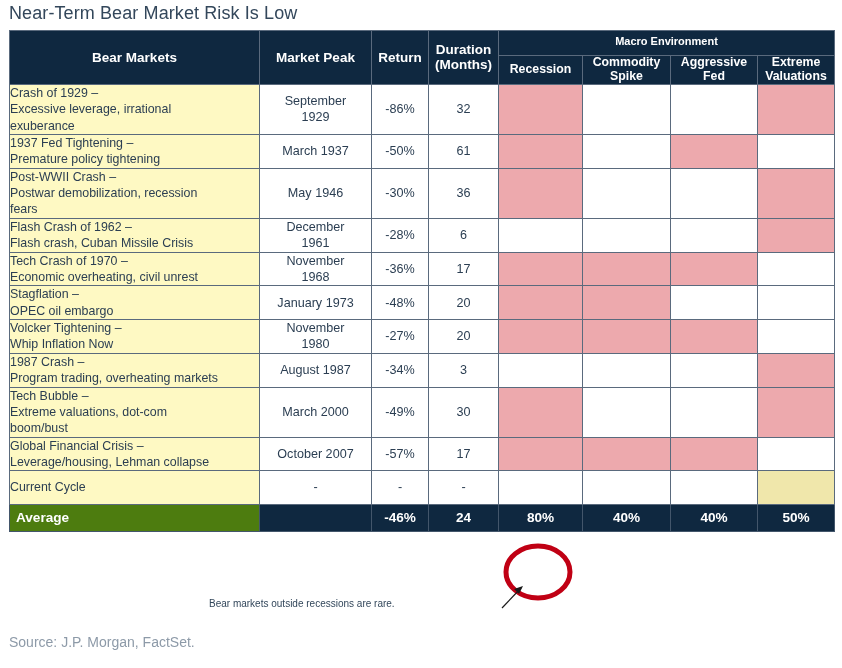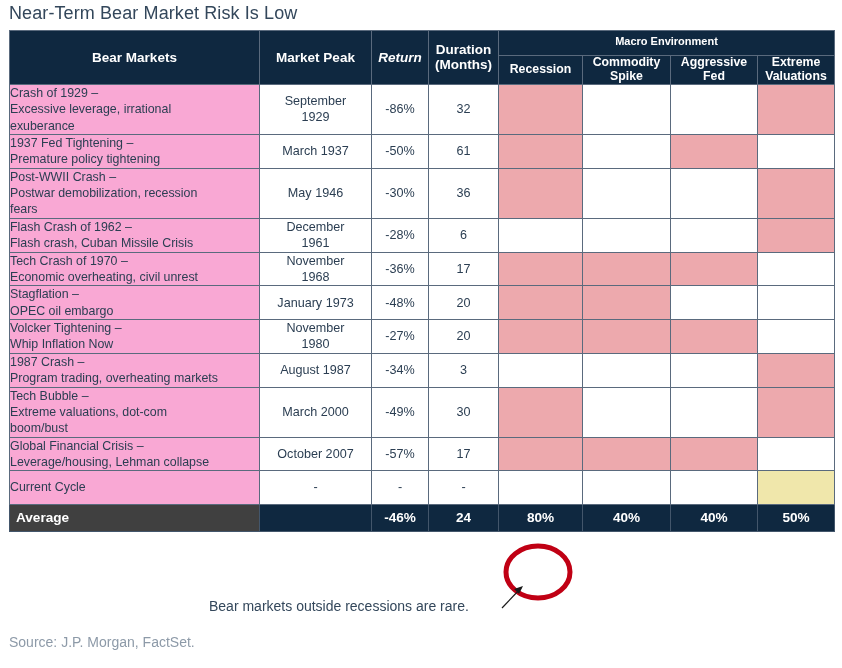--- a/index.html
+++ b/index.html
@@ -53,28 +53,28 @@
     background: #0f2840;
     color: #ffffff;
     font-weight: bold;
     text-align: center;
     line-height: 1.12;
     padding: 3px 2px;
     border-color: #43566b;
   }
   thead th.hdr-name   { font-size: 13.5px; }
   thead th.hdr-peak   { font-size: 13.5px; }
-  thead th.hdr-return { font-size: 13.5px; font-style: italic; }
+  thead th.hdr-return { font-size: 13.5px; }
   thead th.hdr-dur    { font-size: 13.5px; }
   thead th.hdr-macro  { font-size: 11px; padding-top: 4px; padding-bottom: 8px;}
   thead th.hdr-sub    { font-size: 12.3px; }
 
   
   td.c-name {
-    background: #f9a8d4;
+    background: #fef9c3;
     color: #2b3e52;
     text-align: left;
     padding: 5px 6px 6px 6px;
     line-height: 1.32;
     font-size: 12.4px;
   }
   td.c-name.bold-only { font-weight: normal; padding-top: 8px; padding-bottom: 8px;}
   td.c-peak, td.c-return, td.c-dur {
     background: #ffffff;
     text-align: center;
@@ -98,21 +98,21 @@
     background: #0f2840;
     color: #ffffff;
     font-weight: bold;
     font-size: 13.6px;
     border-color: #43566b;
     padding: 4px 2px;
   }
   tr.avg-row td.c-name {
     text-align: left;
     padding-left: 6px;
-    background: #404040;
+    background: #4d7c0f;
     color: #ffffff;
   }
   tr.avg-row td.c-peak,
   tr.avg-row td.c-return,
   tr.avg-row td.c-dur,
   tr.avg-row td.c-macro {
     text-align: center;
     background: #0f2840;
     color: #ffffff;
   }
@@ -122,21 +122,21 @@
     position: absolute;
     left: 0; top: 0;
     width: 842px;
     height: 668px;
     pointer-events: none;
   }
   #annotation-text {
     position: absolute;
     left: 209px;
     top: 598px;
-    font-size: 14px;
+    font-size: 10px;
     color: #33475b;
     white-space: nowrap;
   }
 
   #source-note {
     position: absolute;
     left: 9px;
     top: 634px;
     font-size: 14px;
     color: #8d9aa8;

